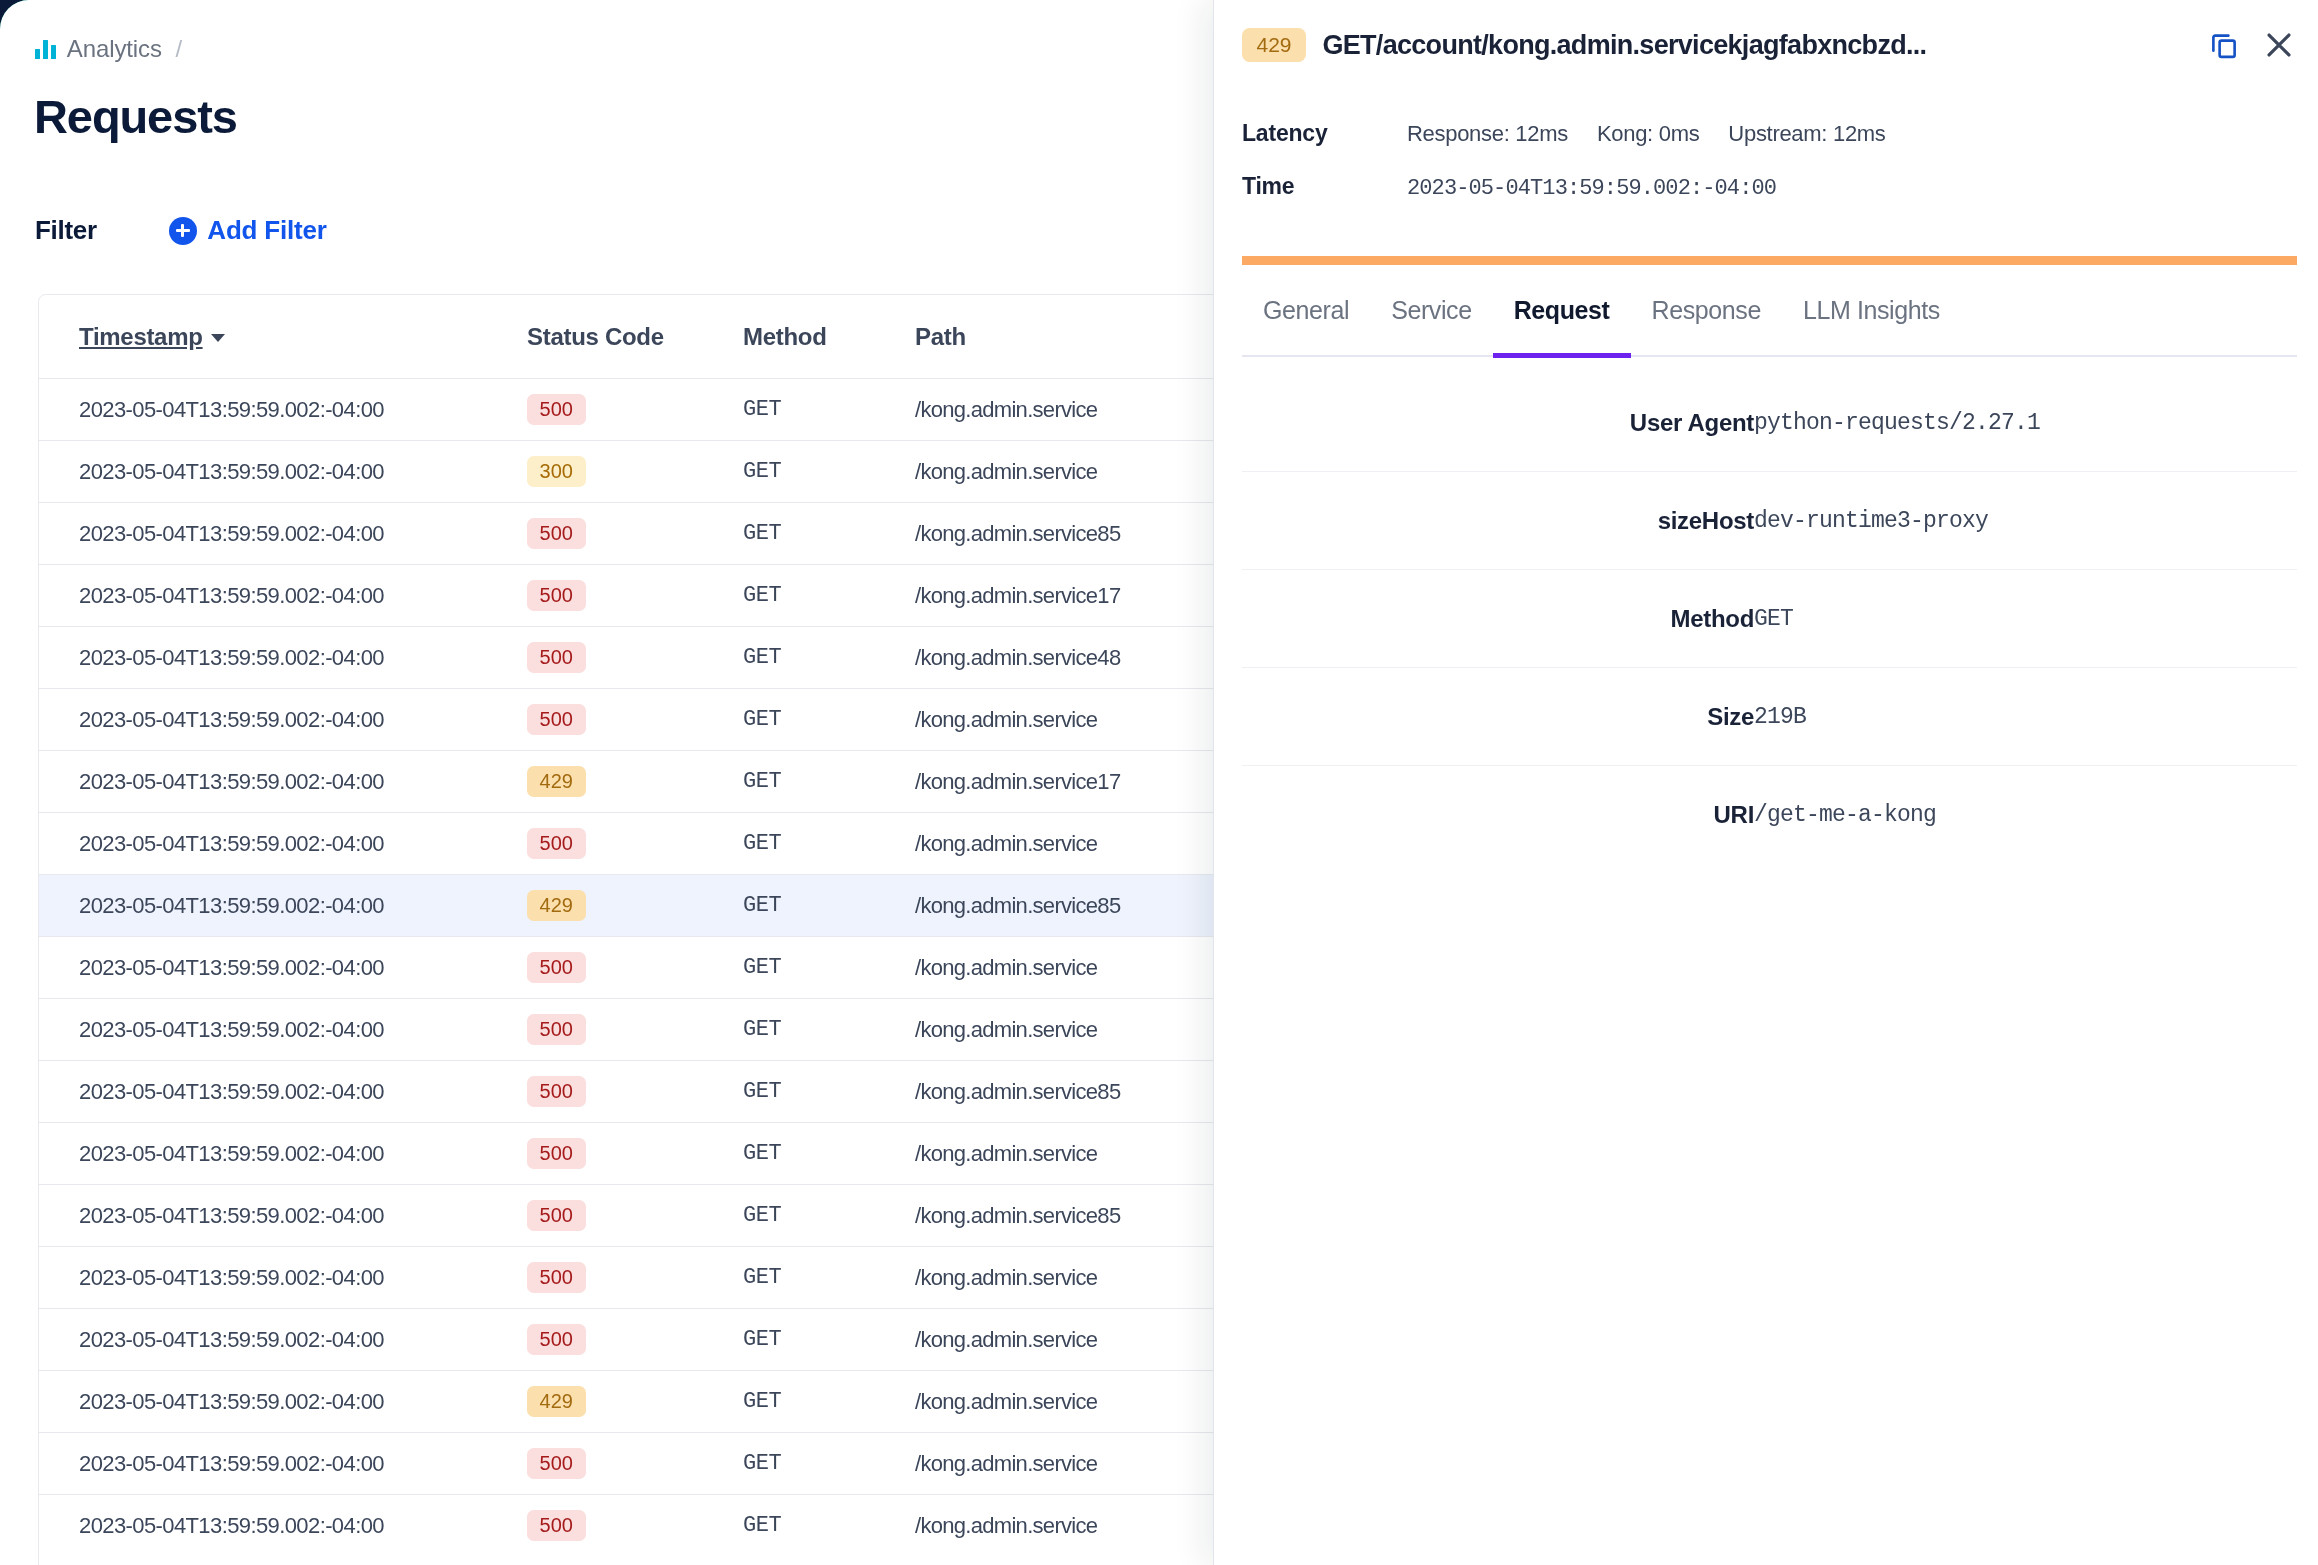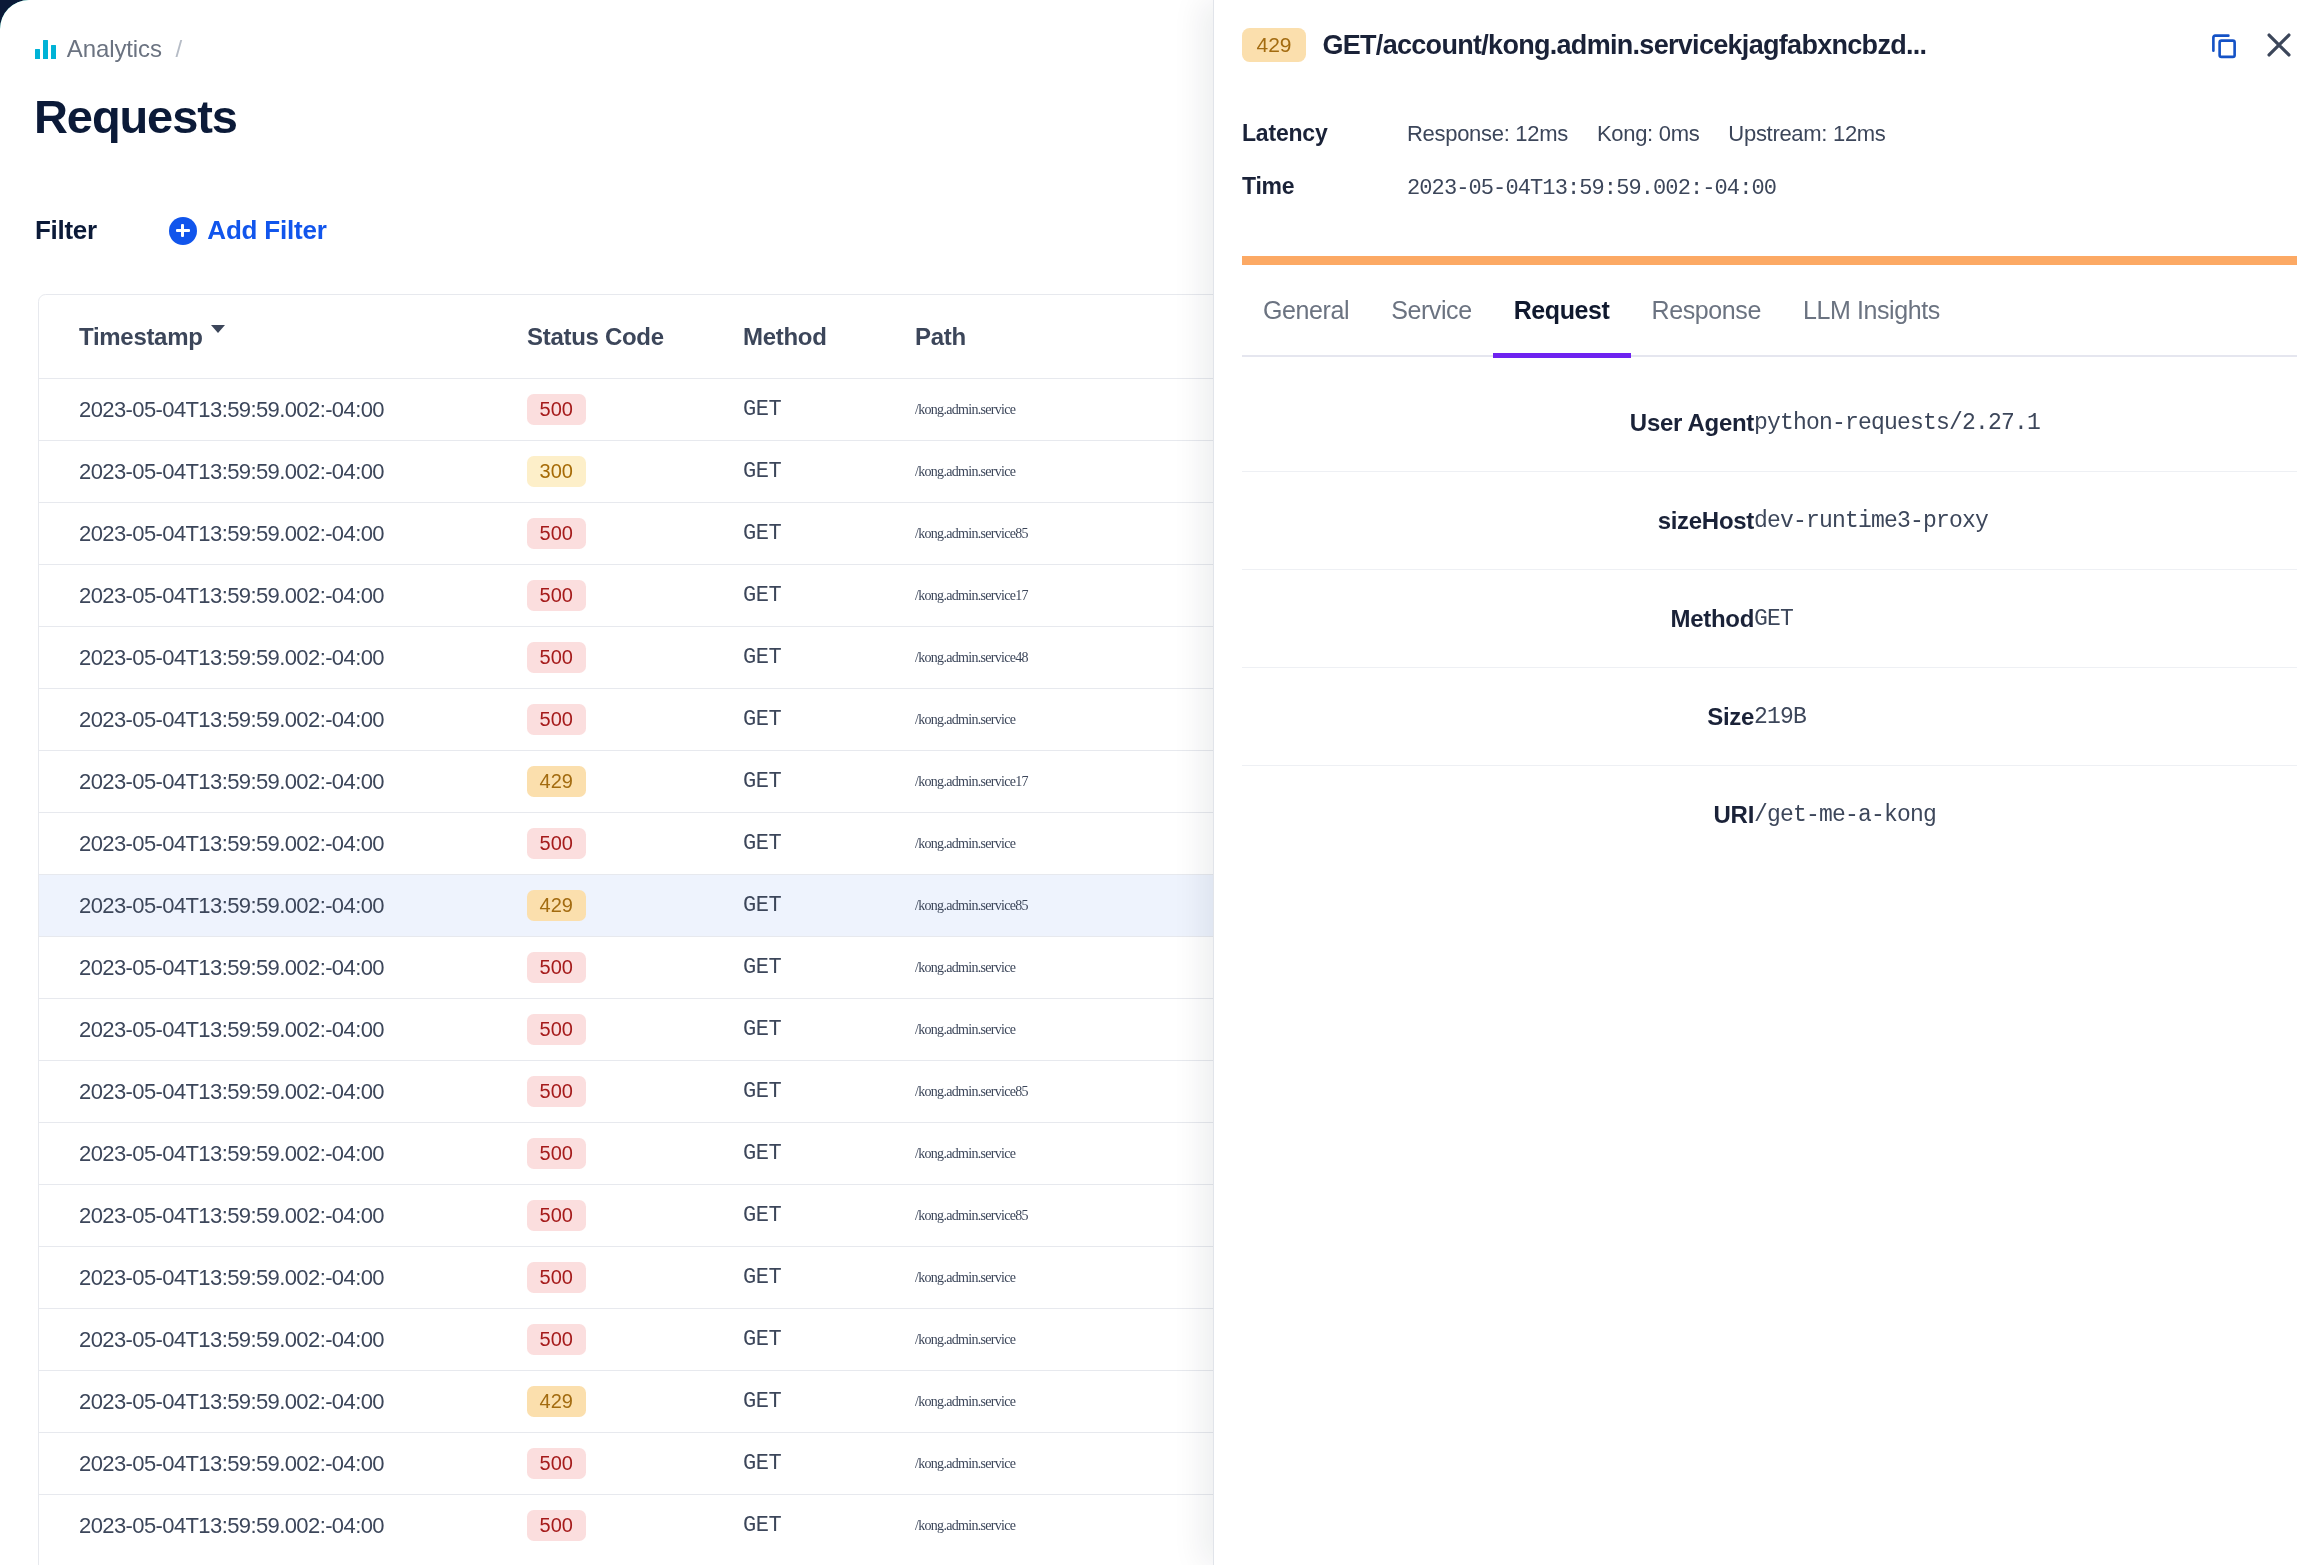--- a/index.html
+++ b/index.html
@@ -84,21 +84,21 @@
     height: 83px; padding: 0 0 0 40px;
   }
   .th {
     font-size: 24px; font-weight: 700; color: #3c465a;
     letter-spacing: -0.3px; white-space: nowrap;
   }
   .col-ts     { width: 448px; }
   .col-status { width: 216px; }
   .col-method { width: 172px; }
   .col-path   { flex: 1; }
-  #th-ts { display: flex; align-items: flex-start; gap: 8.7px; cursor: pointer; }
+  #th-ts { display: flex; align-items: center; gap: 8.7px; cursor: pointer; text-decoration: underline; }
   #sort-caret {
     width: 0; height: 0; margin-top: 2.9px;
     border-left: 7.7px solid transparent;
     border-right: 7.7px solid transparent;
     border-top: 8.2px solid #3c465a;
   }
 
   .trow {
     display: flex; align-items: center;
     height: 62px; padding: 0 0 0 40px;
@@ -116,22 +116,22 @@
     font-family: "Liberation Sans", sans-serif;
   }
   .badge.red    { background: #fbdede; color: #a51b1b; }
   .badge.yellow { background: #fdefc9; color: #a66a06; }
   .badge.orange { background: #fbdfad; color: #a36b10; }
   .cell-method {
     width: 172px; font-size: 22px; color: #3c465a;
     font-family: "Liberation Mono", monospace; letter-spacing: -0.5px;
   }
   .cell-path {
-    flex: 1; font-size: 14px; color: #3c465a;
-    font-family: Liberation Serif, serif; letter-spacing: -0.7px;
+    flex: 1; font-size: 22px; color: #3c465a;
+    font-family: Liberation Sans, sans-serif; letter-spacing: -0.7px;
     white-space: nowrap; overflow: hidden;
   }
 
   
   #panel {
     position: absolute; right: 0; top: 0;
     width: 1105px; height: 1565px;
     background: #ffffff;
     border-left: 1.9px solid #e1e4ea;
     box-shadow: -12.6px 0 29px rgba(16,24,40,0.07);

